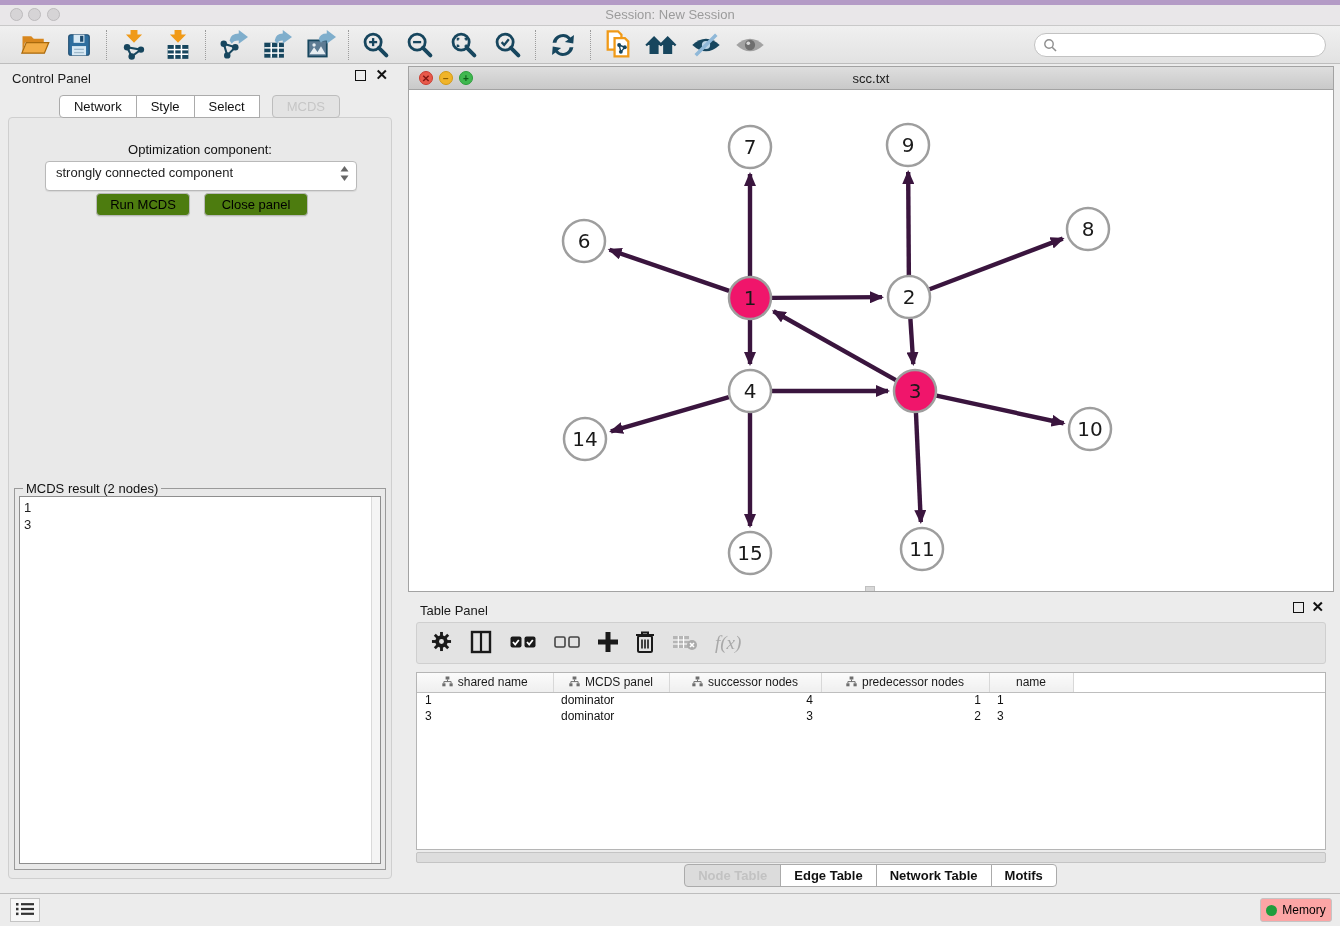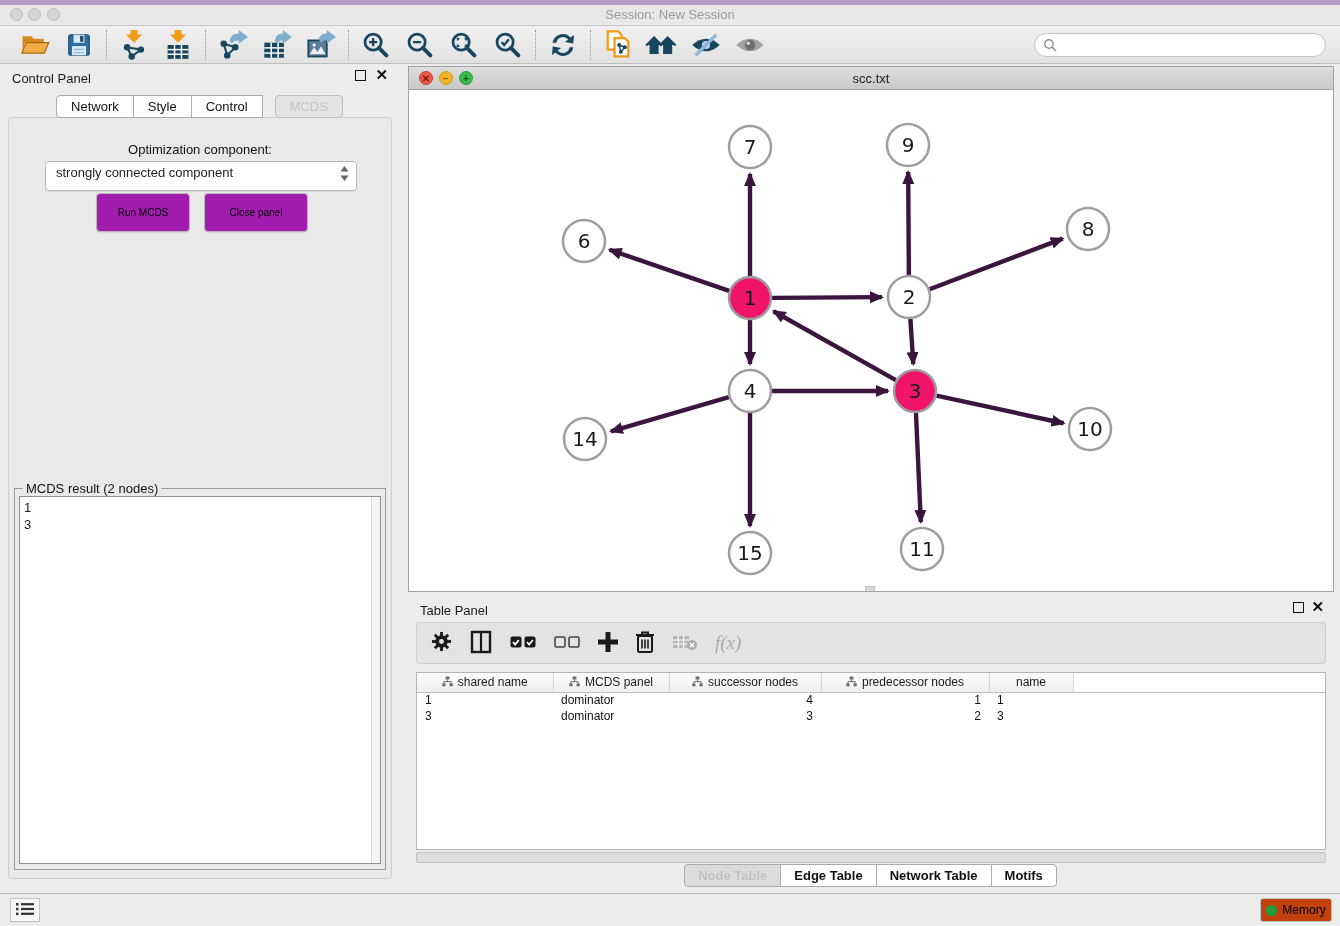--- a/index.html
+++ b/index.html
@@ -36,21 +36,21 @@
   .win-ctrl { position:absolute; top:6px; font-size:12px; color:#111; cursor:pointer; line-height:14px; }
   .float-box { width:11px; height:11px; border:1.5px solid #111; display:inline-block; }
   #cp-tabs { display:flex; justify-content:center; position:relative; z-index:2; margin-top:5px; }
   .cp-tab { background:#fff; border:1px solid #ABABAB; padding:3px 14px; font-size:13px; margin-left:-1px; color:#111; cursor:pointer; }
   .cp-tab:first-child { border-radius:4px 0 0 4px; }
   .cp-tab.active { background:#E3E3E3; color:#C6C6C6; border-radius:4px; margin-left:12px; border-color:#BDBDBD; }
   #cp-card { position:absolute; left:8px; top:53px; width:384px; height:762px; background:#E9E9E9; border:1px solid #CFCFCF; border-radius:4px; }
   #opt-label { position:absolute; left:0; top:24px; width:100%; text-align:center; font-size:13px; color:#111; }
   #criterion-select { position:absolute; left:36px; top:43px; width:312px; height:30px; background:#fff; border:1px solid #B9B9B9; border-radius:4px; font-size:13px; line-height:21px; padding-left:10px; cursor:pointer; box-shadow:0 1px 1px rgba(0,0,0,0.08); }
   #criterion-select .stepper { position:absolute; right:6px; top:3px; }
-  .cp-btn { position:absolute; top:75px; height:39px; background:#a21caf; border:1px solid #B9B9B9; border-radius:4px; font-size:10px; font-family:"Liberation Sans",sans-serif; cursor:pointer; box-shadow:0 1px 1px rgba(0,0,0,0.08); }
+  .cp-btn { position:absolute; top:75px; height:23px; background:#4d7c0f; border:1px solid #B9B9B9; border-radius:4px; font-size:13px; font-family:"Liberation Sans",sans-serif; cursor:pointer; box-shadow:0 1px 1px rgba(0,0,0,0.08); }
   #run-btn { left:87px; width:94px; }
   #closepanel-btn { left:195px; width:104px; }
   #mcds-fieldset { position:absolute; left:5px; top:370px; width:372px; height:382px; border:1px solid #9A9A9A; background:#E9E9E9; }
   #mcds-legend { position:absolute; left:8px; top:-8px; background:#E9E9E9; padding:0 3px; font-size:13px; color:#111; }
   #mcds-textarea { position:absolute; left:4px; top:7px; width:362px; height:368px; background:#fff; border:1px solid #8E8E8E; font-size:13px; line-height:17px; padding:2px 4px; white-space:pre; overflow:hidden; }
   #mcds-scroll { position:absolute; right:5px; top:8px; width:9px; height:366px; background:#F4F4F4; border-left:1px solid #D9D9D9; }
 
   
   #net-window { left:408px; top:66px; width:926px; height:526px; background:#fff; border:1px solid #A3A3A3; }
   #net-titlebar { position:absolute; left:0; top:0; width:100%; height:23px; background:linear-gradient(#DEDEDE,#C9C9C9); border-bottom:1px solid #A3A3A3; }
@@ -75,21 +75,21 @@
   .th-icon { margin-right:5px; vertical-align:-1px; }
   #hscroll-strip { position:absolute; left:8px; top:256px; width:910px; height:11px; background:#DDDDDD; border:1px solid #C4C4C4; border-radius:2px; }
   #tp-tabs { position:absolute; left:0; top:268px; width:100%; display:flex; justify-content:center; }
   .seg-tab { background:#fff; border:1px solid #ABABAB; padding:3px 13px; font-size:13px; font-weight:bold; color:#111; margin-left:-1px; cursor:pointer; }
   .seg-tab:last-child { border-radius:0 4px 4px 0; }
   .seg-tab.active { background:#DCDCDC; color:#C2C2C2; border-radius:4px 0 0 4px; }
 
   
   #status-bar { left:0; top:893px; width:1340px; height:33px; background:#ECECEC; border-top:1px solid #BDBDBD; }
   #list-btn { position:absolute; left:10px; top:4px; width:30px; height:24px; background:#F7F7F7; border:1px solid #C4C4C4; display:flex; align-items:center; justify-content:center; cursor:pointer; }
-  #memory-btn { position:absolute; right:8px; top:4px; width:72px; height:24px; background:#c2410c; border:1px solid #C4C4C4; border-radius:3px; display:flex; align-items:center; justify-content:center; gap:5px; font-size:12px; cursor:pointer; }
+  #memory-btn { position:absolute; right:8px; top:4px; width:72px; height:24px; background:#fca5a5; border:1px solid #C4C4C4; border-radius:3px; display:flex; align-items:center; justify-content:center; gap:5px; font-size:12px; cursor:pointer; }
   #memory-dot { width:11px; height:11px; border-radius:50%; background:#1F9D3C; }
 </style>
 </head>
 <body>
 
 <div class="abs" id="titlebar">
   <div class="accent"></div>
   <span class="tl-dot" style="left:10px"></span>
   <span class="tl-dot" style="left:28px"></span>
   <span class="tl-dot" style="left:47px"></span>
@@ -286,21 +286,21 @@
 
 <div class="abs" id="control-panel">
   <div class="panel-head">
     <span class="panel-title">Control Panel</span>
     <span class="win-ctrl" style="right:34px"><span class="float-box"></span></span>
     <span class="win-ctrl" style="right:12px; font-weight:bold; font-size:15px; top:4px;">✕</span>
   </div>
   <div id="cp-tabs">
       <div class="cp-tab">Network</div>
       <div class="cp-tab">Style</div>
-      <div class="cp-tab">Control</div>
+      <div class="cp-tab">Select</div>
       <div class="cp-tab active">MCDS</div>
     </div>
   <div id="cp-card">
     <div id="opt-label">Optimization component:</div>
     <div id="criterion-select">
       <span>strongly connected component</span>
       <span class="stepper">
         <svg width="11" height="17" viewBox="0 0 11 17">
           <path d="M5.5 1 L9.5 6.5 H1.5 Z" fill="#666"></path>
           <path d="M5.5 16 L1.5 10.5 H9.5 Z" fill="#666"></path>

